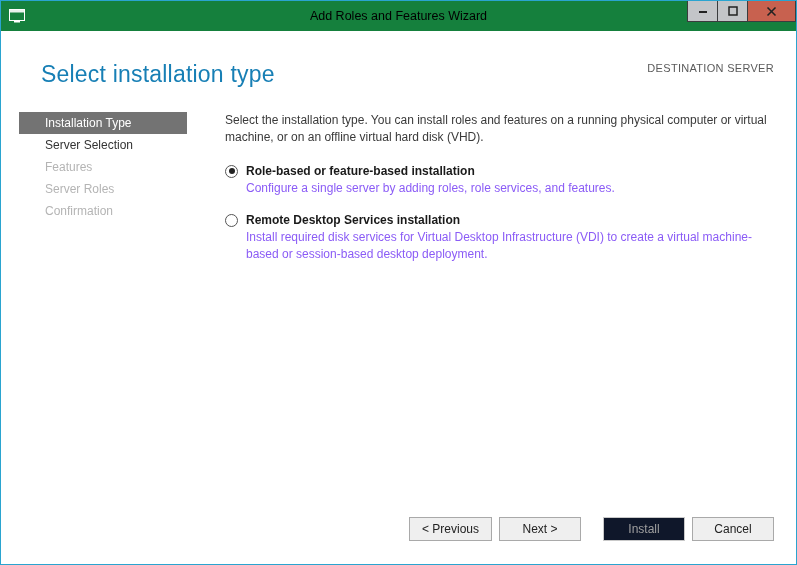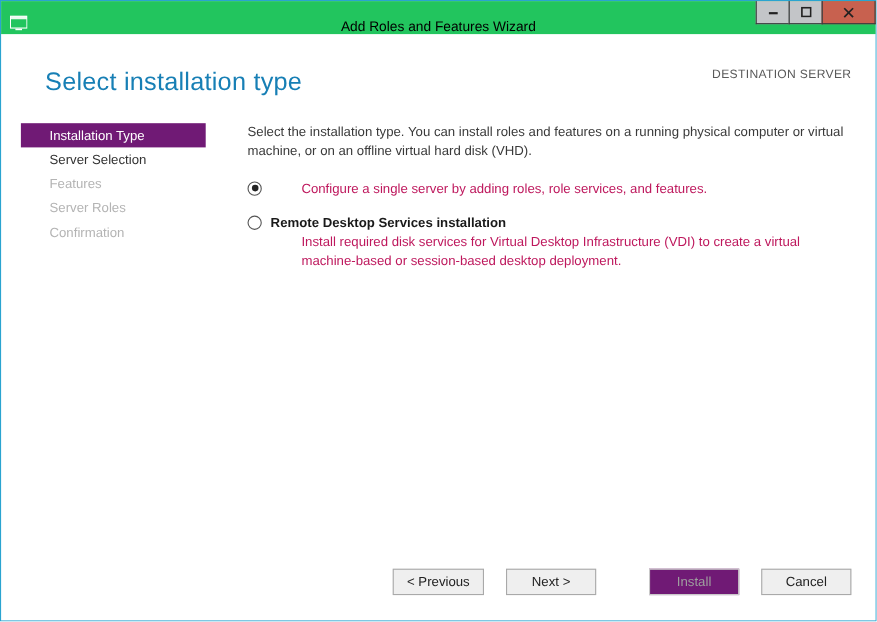--- a/index.html
+++ b/index.html
@@ -12,22 +12,22 @@
   }
   .window {
     width: 797px; height: 565px;
     border: 1px solid #2aa4d0;
     display: flex; flex-direction: column;
     background: #fff;
   }
   
   .titlebar {
     height: 30px;
-    background: #22c55e;
-    display: flex; align-items: flex-end;
+    background: #15803d;
+    display: flex; align-items: center;
     position: relative;
   }
   .titlebar .sys-icon {
     width: 20px; height: 20px;
     margin-left: 6px;
     display: flex; align-items: center; justify-content: center;
   }
   .titlebar .title {
     position: absolute;
     left: 0; right: 0;
@@ -91,21 +91,21 @@
     width: 168px;
     padding-top: 4px;
   }
   .nav-item {
     padding: 4px 8px 4px 26px;
     font-size: 12px;
     color: #333;
     white-space: nowrap;
   }
   .nav-item.active {
-    background: #701a75;
+    background: #737373;
     color: #fff;
   }
   .nav-item.disabled {
     color: #b4b4b4;
   }
   .content {
     flex: 1;
     padding: 4px 0 0 38px;
     font-size: 12px;
     color: #3a3a3a;
@@ -133,48 +133,47 @@
     left: 2.5px; top: 2.5px;
     width: 6px; height: 6px;
     background: #222;
     border-radius: 50%;
   }
   .opt-text .opt-title {
     font-weight: 700;
     color: #1a1a1a;
   }
   .opt-text .opt-desc {
-    color: #be185d;
-    margin-left: 28px;
+    color: #8b5cf6;
   }
   
   .footer {
     height: 48px;
     display: flex;
     align-items: center;
     justify-content: flex-end;
-    gap: 20px;
+    gap: 7px;
     padding-right: 4px;
     border-top: 1px solid transparent;
   }
   .btn {
     min-width: 82px; height: 24px;
     padding: 0 12px;
     font-size: 12px;
     font-family: inherit;
     background: #efefef;
     border: 1px solid #a9a9a9;
     color: #222;
     display: flex; align-items: center; justify-content: center;
     cursor: default;
   }
   .btn.disabled {
     color: #9f9f9f;
     border-color: #c9c9c9;
-    background: #701a75;
+    background: #0f172a;
   }
   .btn-gap { width: 8px; }
 </style>
 </head>
 <body>
 
 <div class="window">
 
   <div class="titlebar">
     <div class="sys-icon">
@@ -223,20 +222,21 @@
         <div class="nav-item disabled">Server Roles</div>
         <div class="nav-item disabled">Confirmation</div>
       </div>
 
       <div class="content">
         <div class="intro">Select the installation type. You can install roles and features on a running physical computer or virtual machine, or on an offline virtual hard disk (VHD).</div>
 
         <div class="option">
           <div class="radio checked"></div>
           <div class="opt-text">
+            <div class="opt-title">Role-based or feature-based installation</div>
             <div class="opt-desc">Configure a single server by adding roles, role services, and features.</div>
           </div>
         </div>
 
         <div class="option">
           <div class="radio"></div>
           <div class="opt-text">
             <div class="opt-title">Remote Desktop Services installation</div>
             <div class="opt-desc">Install required disk services for Virtual Desktop Infrastructure (VDI) to create a virtual machine-based or session-based desktop deployment.</div>
           </div>

